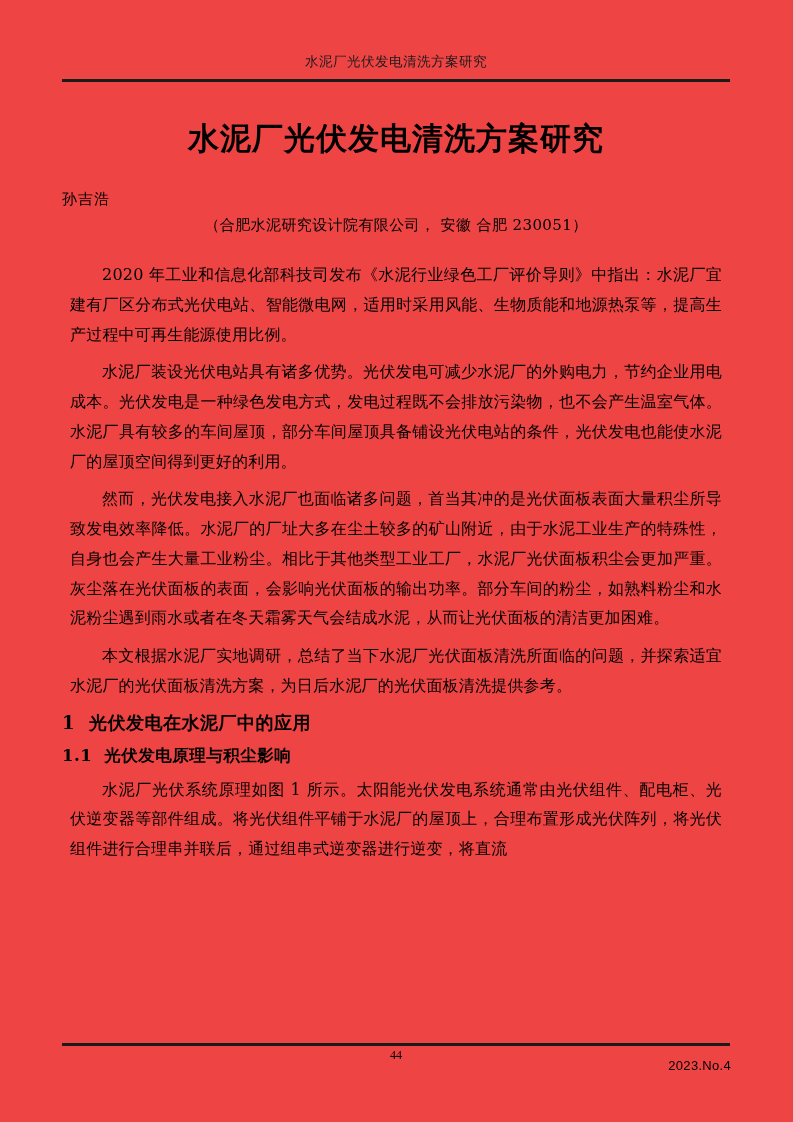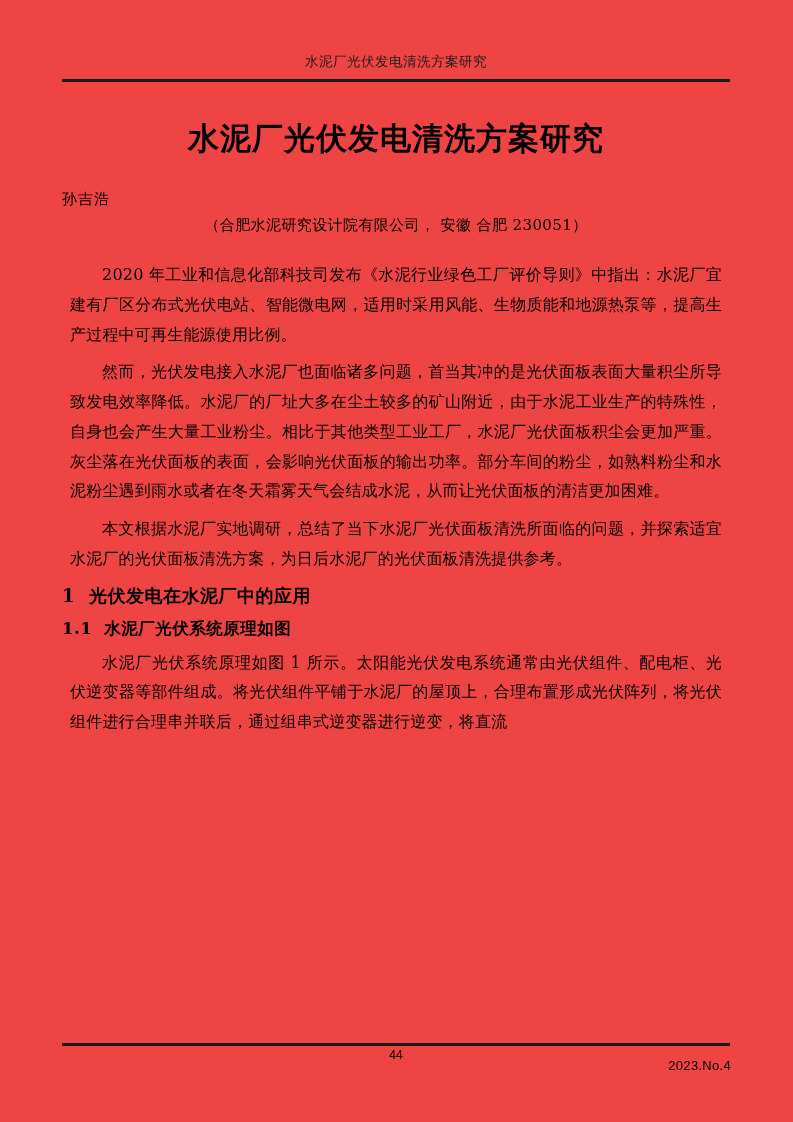--- a/index.html
+++ b/index.html
@@ -121,21 +121,21 @@
     border-bottom: 0.8px solid #1a1a1a;
     box-sizing: border-box;
   }
   .page-number {
     position: absolute;
     left: 62px;
     top: 1048px;
     width: 668px;
     text-align: center;
     font-size: 12px;
-    font-family: Liberation Sans, sans-serif;
+    font-family: Liberation Serif, serif;
   }
   .issue-label {
     position: absolute;
     right: 62px;
     top: 1058px;
     font-size: 13px;
     font-family: "Liberation Sans", sans-serif;
     letter-spacing: 0.3px;
   }
 </style>
@@ -150,29 +150,30 @@
   <div class="header-rule"></div>
 
   <div class="doc-title">水泥厂光伏发电清洗方案研究</div>
   <div class="author">孙吉浩</div>
   <div class="affiliation">（合肥水泥研究设计院有限公司，  安徽   合肥   230051）</div>
 
   <div class="content">
 
 
     <p class="para">2020 年工业和信息化部科技司发布《水泥行业绿色工厂评价导则》中指出：水泥厂宜建有厂区分布式光伏电站、智能微电网，适用时采用风能、生物质能和地源热泵等，提高生产过程中可再生能源使用比例。</p>
+    <p class="para">水泥厂装设光伏电站具有诸多优势。光伏发电可减少水泥厂的外购电力，节约企业用电成本。光伏发电是一种绿色发电方式，发电过程既不会排放污染物，也不会产生温室气体。水泥厂具有较多的车间屋顶，部分车间屋顶具备铺设光伏电站的条件，光伏发电也能使水泥厂的屋顶空间得到更好的利用。</p>
     <p class="para">然而，光伏发电接入水泥厂也面临诸多问题，首当其冲的是光伏面板表面大量积尘所导致发电效率降低。水泥厂的厂址大多在尘土较多的矿山附近，由于水泥工业生产的特殊性，自身也会产生大量工业粉尘。相比于其他类型工业工厂，水泥厂光伏面板积尘会更加严重。灰尘落在光伏面板的表面，会影响光伏面板的输出功率。部分车间的粉尘，如熟料粉尘和水泥粉尘遇到雨水或者在冬天霜雾天气会结成水泥，从而让光伏面板的清洁更加困难。</p>
     <p class="para">本文根据水泥厂实地调研，总结了当下水泥厂光伏面板清洗所面临的问题，并探索适宜水泥厂的光伏面板清洗方案，为日后水泥厂的光伏面板清洗提供参考。</p>
 
     <h2 class="sec">
       <span class="num">1</span><span>光伏发电在水泥厂中的应用</span>
     </h2>
 
     <h3 class="subsec">
-      <span class="num">1.1</span><span>水泥厂光伏系统原理如图</span>
+      <span class="num">1.1</span><span>光伏发电原理与积尘影响</span>
     </h3>
 
     <p class="para">水泥厂光伏系统原理如图 1 所示。太阳能光伏发电系统通常由光伏组件、配电柜、光伏逆变器等部件组成。将光伏组件平铺于水泥厂的屋顶上，合理布置形成光伏阵列，将光伏组件进行合理串并联后，通过组串式逆变器进行逆变，将直流</p>
 
   </div>
 
   <div class="footer-rule"></div>
   <div class="page-number">44</div>
   <div class="issue-label">2023.No.4</div>
 

